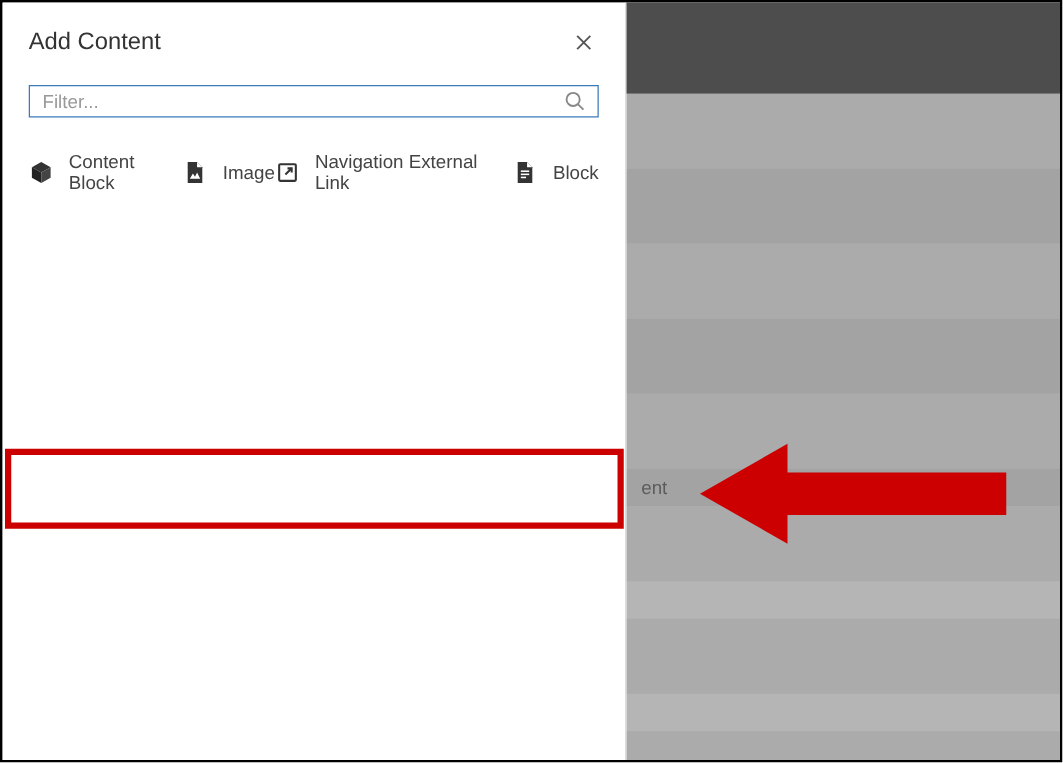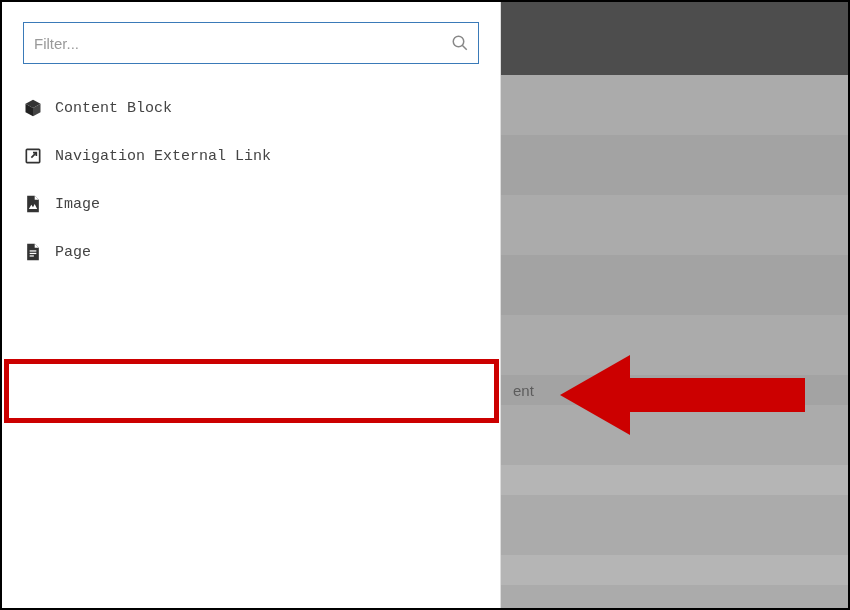--- a/index.html
+++ b/index.html
@@ -64,38 +64,37 @@
     display: flex; align-items: center; justify-content: center;
     color: #555;
     cursor: pointer;
   }
   .filter-wrap {
     position: relative;
     margin-bottom: 20px;
   }
   .filter-input {
     width: 100%;
-    height: 42px;
+    height: 26px;
     border: 1px solid #3a7ab8;
     outline: none;
     font-size: 15px;
     padding: 0 38px 0 10px;
     color: #333;
   }
   .filter-input::placeholder { color: #999; font-style: normal; }
   .search-icon {
     position: absolute;
     right: 10px; top: 50%; transform: translateY(-50%);
     width: 18px; height: 18px;
     color: #888;
   }
   .options-list {
     display: flex;
-    flex-direction: column;
-    font-family: Liberation Mono, monospace;
+    flex-direction: row;
   }
   .option-row {
     display: flex;
     align-items: center;
     height: 48px;
     cursor: pointer;
     color: #444;
     font-size: 15px;
     gap: 12px;
   }
@@ -157,20 +156,29 @@
   <div class="bg-row alt" style="top:373px; height:30px">
     <span>ent</span>
   </div>
   <div class="bg-row" style="top:403px"></div>
   <div class="bg-row" style="top:493px"></div>
   <div class="bg-row" style="top:583px; height:27px"></div>
 
   <div class="bg-overlay"></div>
 
   <div class="modal">
+    <div class="modal-header">
+      <div class="modal-title">Add Content</div>
+      <div class="close-btn">
+        <svg viewBox="0 0 24 24" width="18" height="18" stroke="currentColor" stroke-width="2" fill="none">
+          <line x1="5" y1="5" x2="19" y2="19"></line>
+          <line x1="19" y1="5" x2="5" y2="19"></line>
+        </svg>
+      </div>
+    </div>
 
     <div class="filter-wrap">
       <input class="filter-input" type="text" placeholder="Filter..." style="">
       <svg class="search-icon" viewBox="0 0 24 24" width="18" height="18" fill="none" stroke="currentColor" stroke-width="2">
         <circle cx="10" cy="10" r="7"></circle>
         <line x1="15" y1="15" x2="21" y2="21"></line>
       </svg>
     </div>
 
     <div class="options-list">
@@ -183,51 +191,51 @@
             <path d="M21 7 L21 17 L12 22 L12 12 Z" fill="#444"></path>
           </svg>
         </span>
         <span>Content Block</span>
       </div>
 
 
 
       <div class="option-row">
         <span class="opt-icon">
+          <svg viewBox="0 0 24 24" width="20" height="20" fill="#333">
+            <path d="M5 2 L14 2 L19 7 L19 22 L5 22 Z"></path>
+            <path d="M14 2 L14 7 L19 7 Z" fill="#fff"></path>
+            <polygon points="7,18 10,13 12,16 14,12 17,18" fill="#fff"></polygon>
+          </svg>
+        </span>
+        <span>Image</span>
+      </div>
+
+      <div class="option-row">
+        <span class="opt-icon">
           <svg viewBox="0 0 24 24" width="20" height="20" fill="none" stroke="#333" stroke-width="2">
             <rect x="4" y="4" width="16" height="16" rx="1"></rect>
             <path d="M10 14 L16 8"></path>
             <path d="M12 8 L16 8 L16 12"></path>
           </svg>
         </span>
         <span>Navigation External Link</span>
-      </div>
-
-      <div class="option-row">
-        <span class="opt-icon">
-          <svg viewBox="0 0 24 24" width="20" height="20" fill="#333">
-            <path d="M5 2 L14 2 L19 7 L19 22 L5 22 Z"></path>
-            <path d="M14 2 L14 7 L19 7 Z" fill="#fff"></path>
-            <polygon points="7,18 10,13 12,16 14,12 17,18" fill="#fff"></polygon>
-          </svg>
-        </span>
-        <span>Image</span>
       </div>
 
       <div class="option-row">
         <span class="opt-icon">
           <svg viewBox="0 0 24 24" width="20" height="20" fill="#333">
             <path d="M5 2 L14 2 L19 7 L19 22 L5 22 Z"></path>
             <path d="M14 2 L14 7 L19 7 Z" fill="#fff"></path>
             <rect x="8" y="10" width="8" height="1.5" fill="#fff"></rect>
             <rect x="8" y="13" width="8" height="1.5" fill="#fff"></rect>
             <rect x="8" y="16" width="5" height="1.5" fill="#fff"></rect>
           </svg>
         </span>
-        <span>Page</span>
+        <span>Block</span>
       </div>
 
     </div>
   </div>
 
   <div class="page-highlight"></div>
 
   <svg class="red-arrow" viewBox="0 0 250 90">
     <polygon points="0,45 70,5 70,28 245,28 245,62 70,62 70,85" fill="#cc0000"></polygon>
   </svg>

